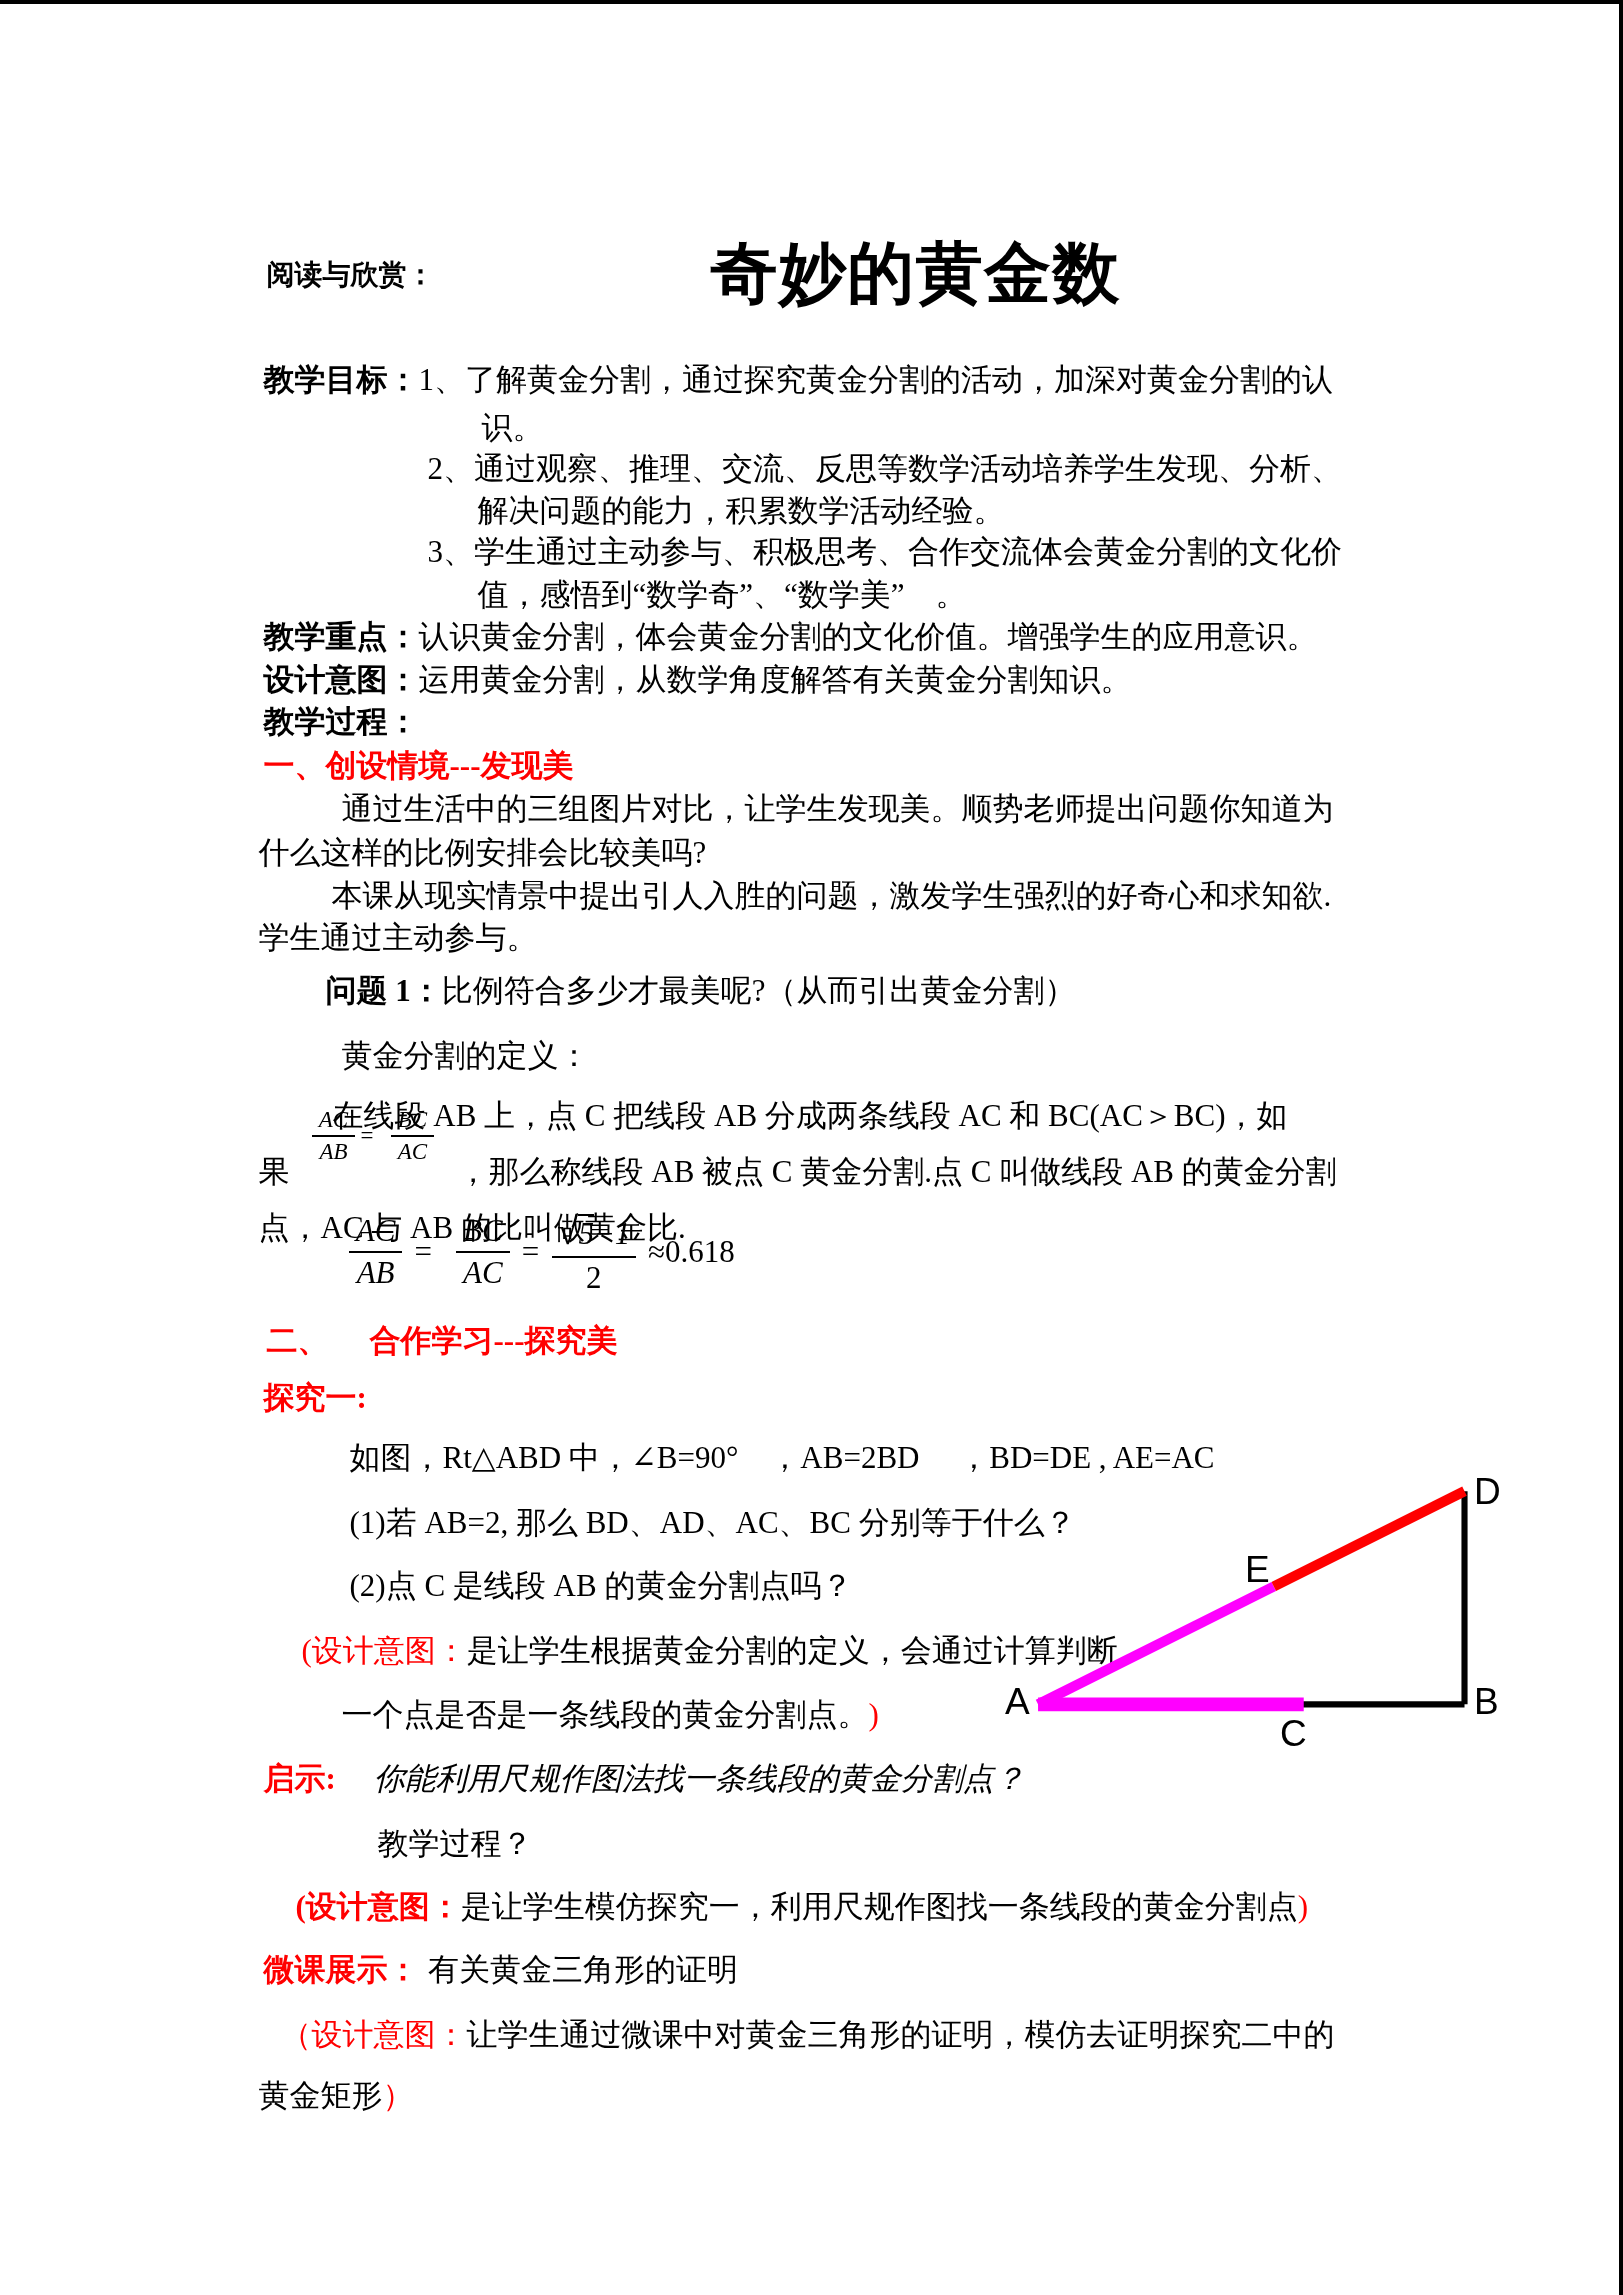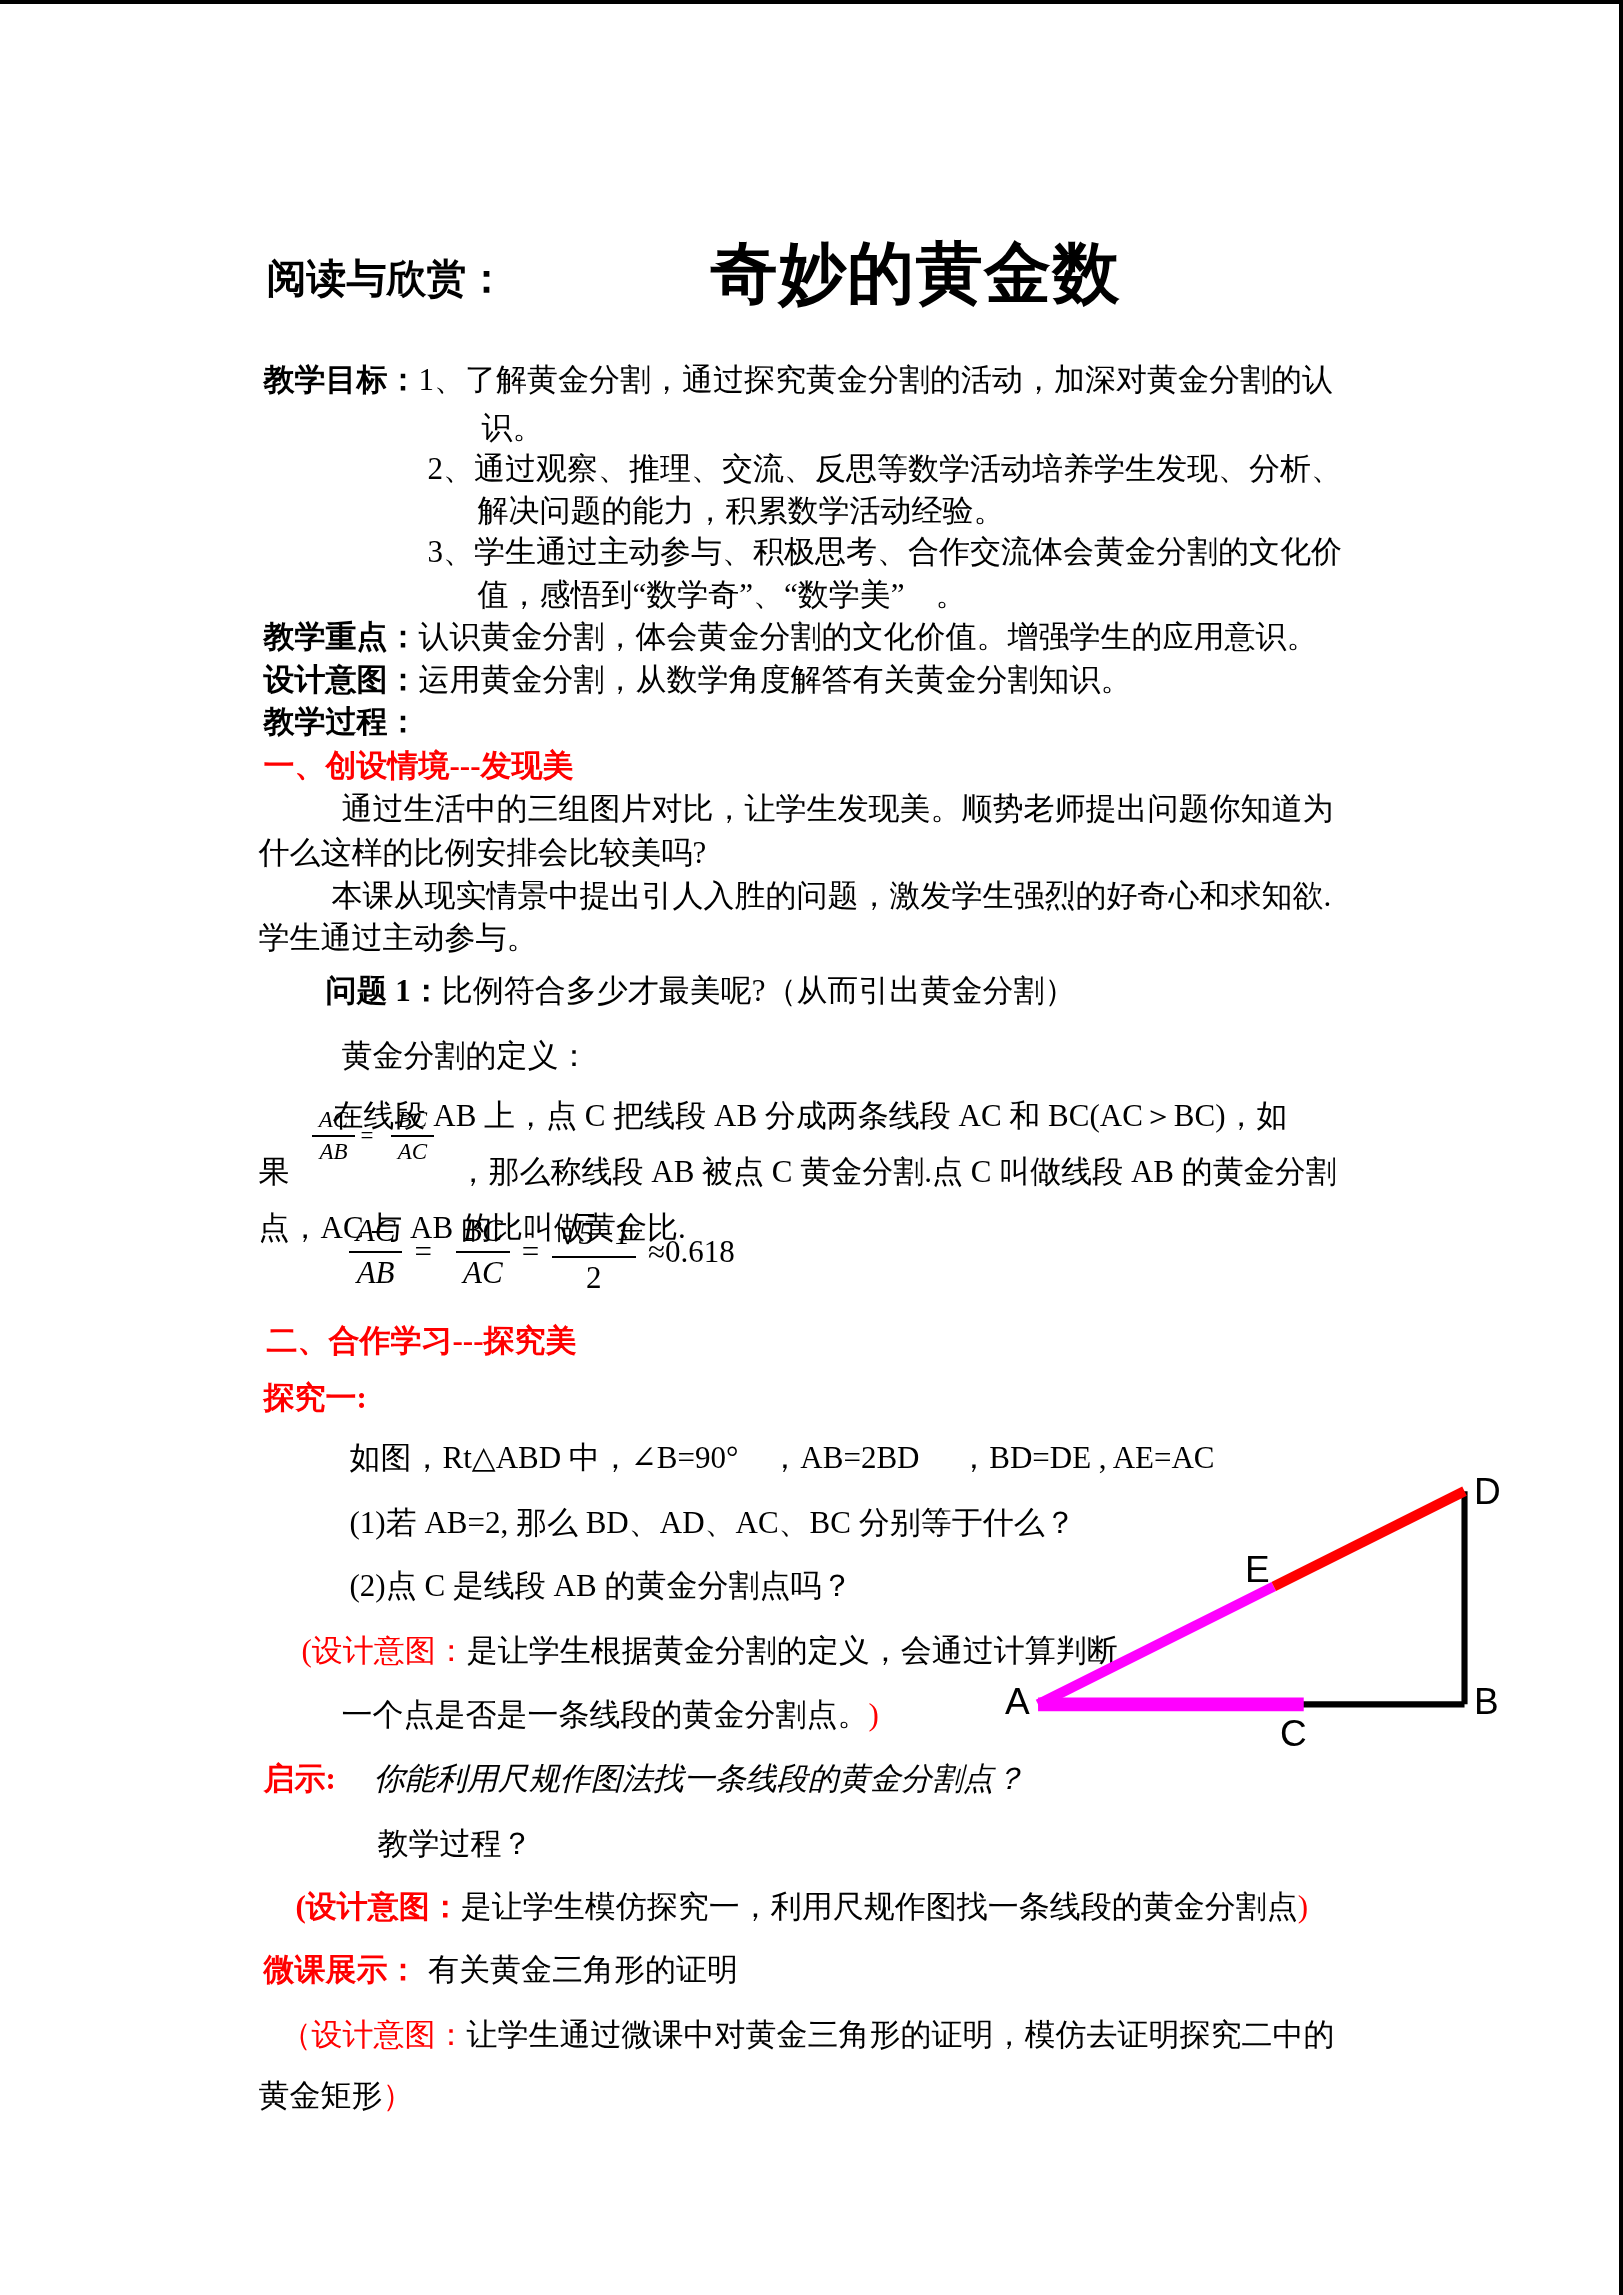--- a/index.html
+++ b/index.html
@@ -4,21 +4,21 @@
 <style>
   html,body { margin:0; padding:0; }
   body {
     width:1623px; height:2295px; position:relative;
     background:#ffffff; color:#000;
     font-family:"Liberation Serif","DejaVu Serif",serif;
   }
   .line { position:absolute; font-size:31px; line-height:1.15; white-space:pre; }
   .b { font-weight:bold; }
   .red { color:#ff0000; }
-  .title-label { font-size:40px; font-weight:bold; }
+  .title-label { font-size:28px; font-weight:bold; }
   .title-main { font-size:67px; font-weight:bold; letter-spacing:1.4px; }
   
   .frac { display:inline-block; vertical-align:middle; text-align:center;
           font-style:italic; font-family:"Liberation Serif",serif;margin-left:12px; }
   .frac .num { display:block; border-bottom:2px solid #000; padding:0 6.8px 2px; }
   .frac .den { display:block; padding-top:2px; }
   .formula-row { position:absolute; display:flex; align-items:center; gap:12.3px;
                  font-size:31px; }
   .formula-row .eq { font-style:normal; }
   .sqrt-frac { display:inline-block; text-align:center; vertical-align:middle; }
@@ -139,21 +139,21 @@
   </span>
   <span class="eq">=</span>
   <span class="sqrt-frac">
     <span class="top"><span class="radical">√</span><span class="ovl">5</span><span class="m-it">−1</span></span>
     <span class="bot">2</span>
   </span>
   <span class="approx">≈0.618</span>
 </div>
 
 <div class="line" style="left:251px; top:1287px;">
-  <span class="b red">二、</span><span class="b red" style="">合作学习---探究美</span>
+  <span class="b red">二、</span><span class="b red" style="margin-left:41px;">合作学习---探究美</span>
 </div>
 <div class="line" style="left:248px; top:1344px;">
   <span class="b red">探究一:</span>
 </div>
 
 <div class="line" style="left:334px; top:1404px;">
   <span>如图，Rt△ABD 中，∠B=90°　，AB=2BD　 ，BD=DE , AE=AC</span>
 </div>
 <div class="line" style="left:334px; top:1469px;">
   <span>(1)若 AB=2, 那么 BD、AD、AC、BC 分别等于什么？</span>

